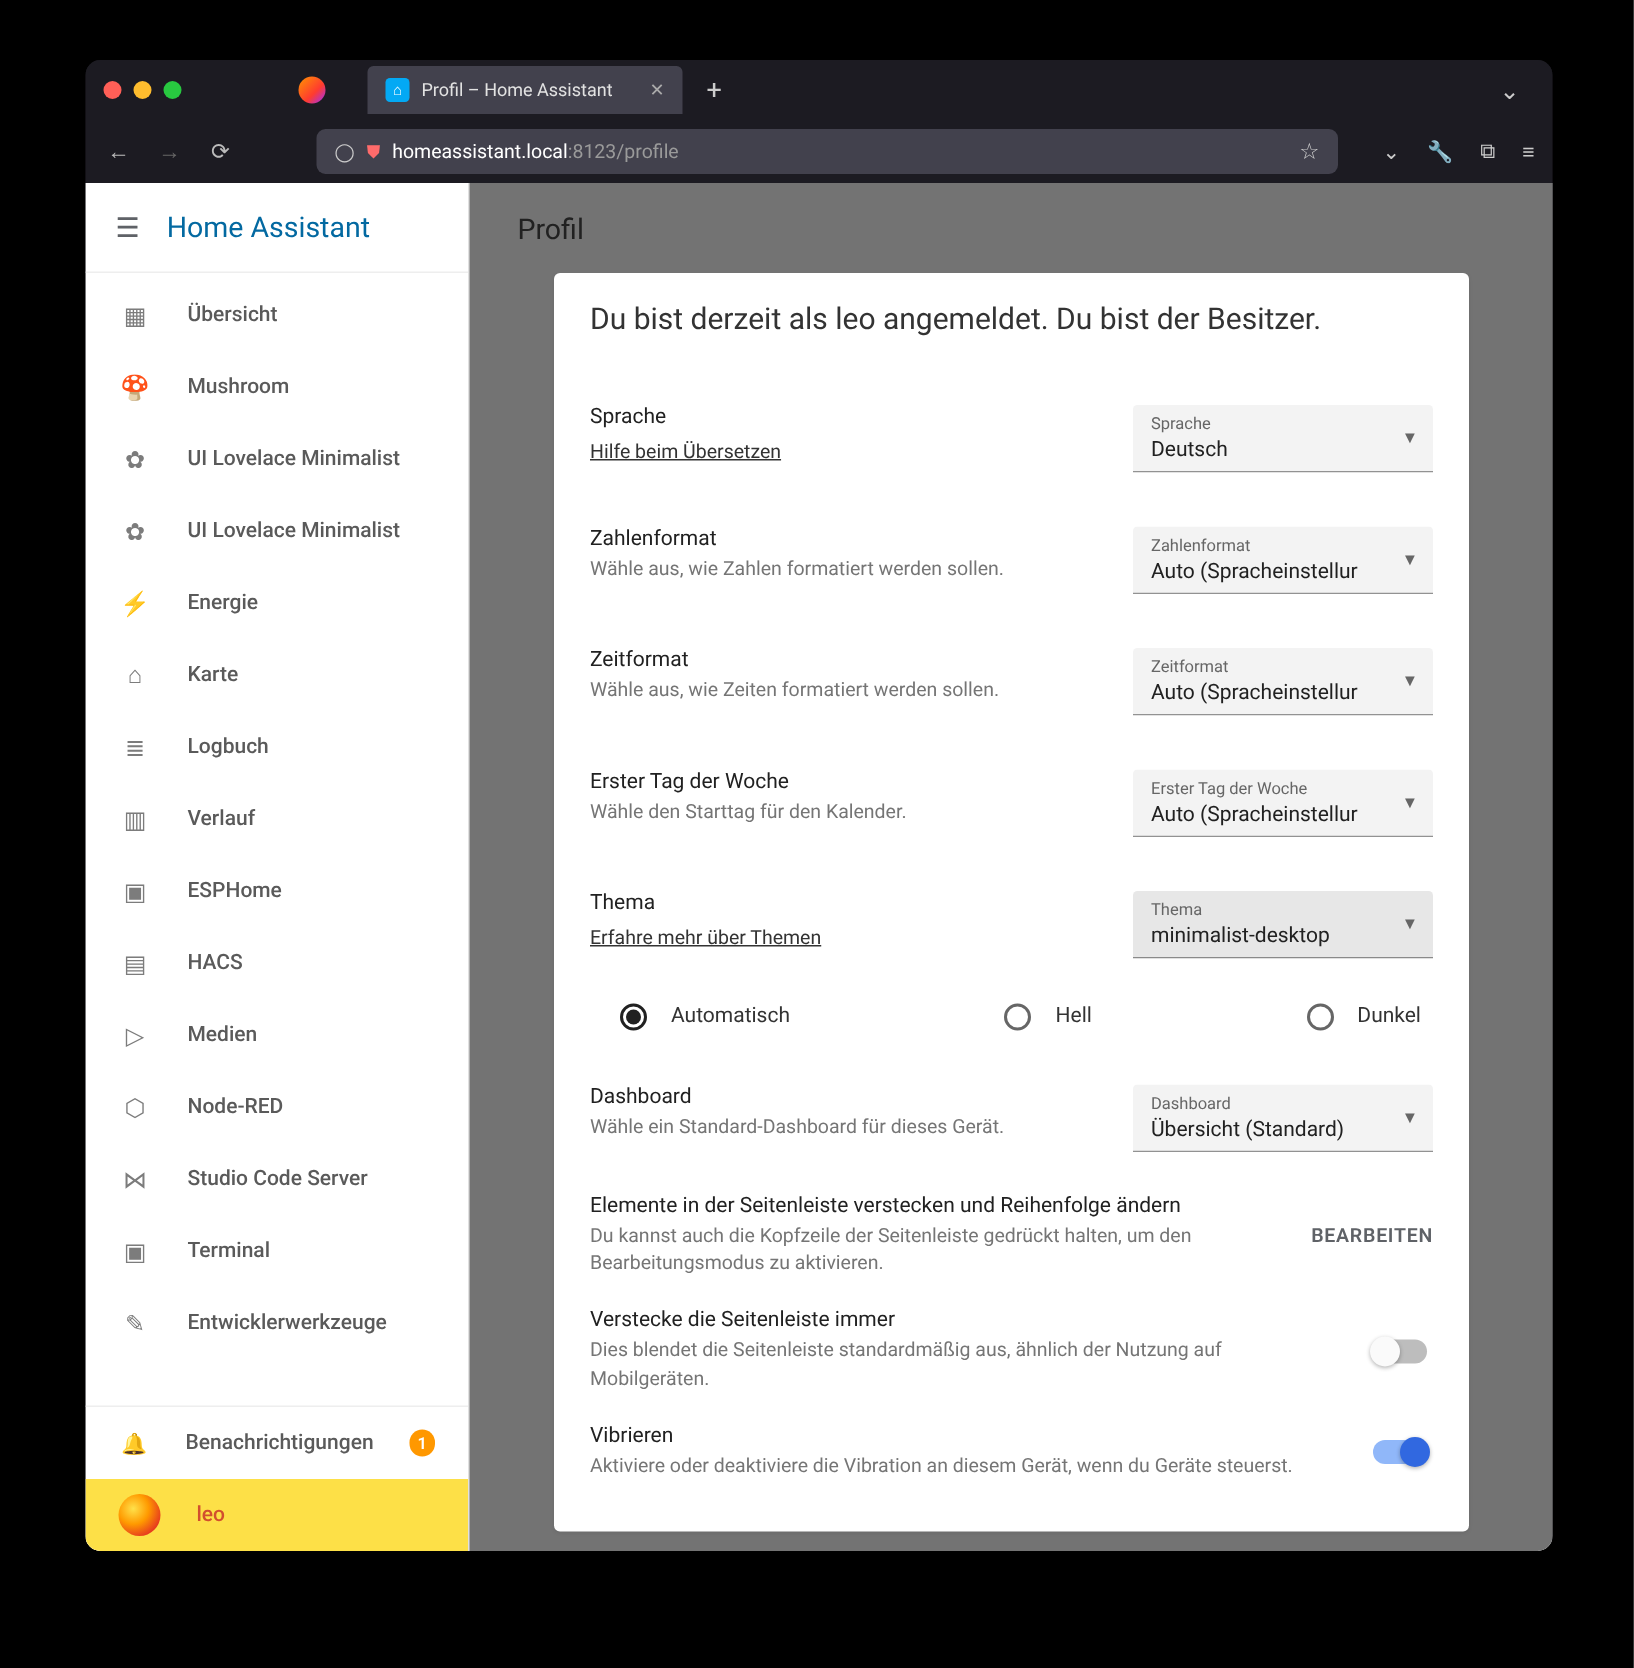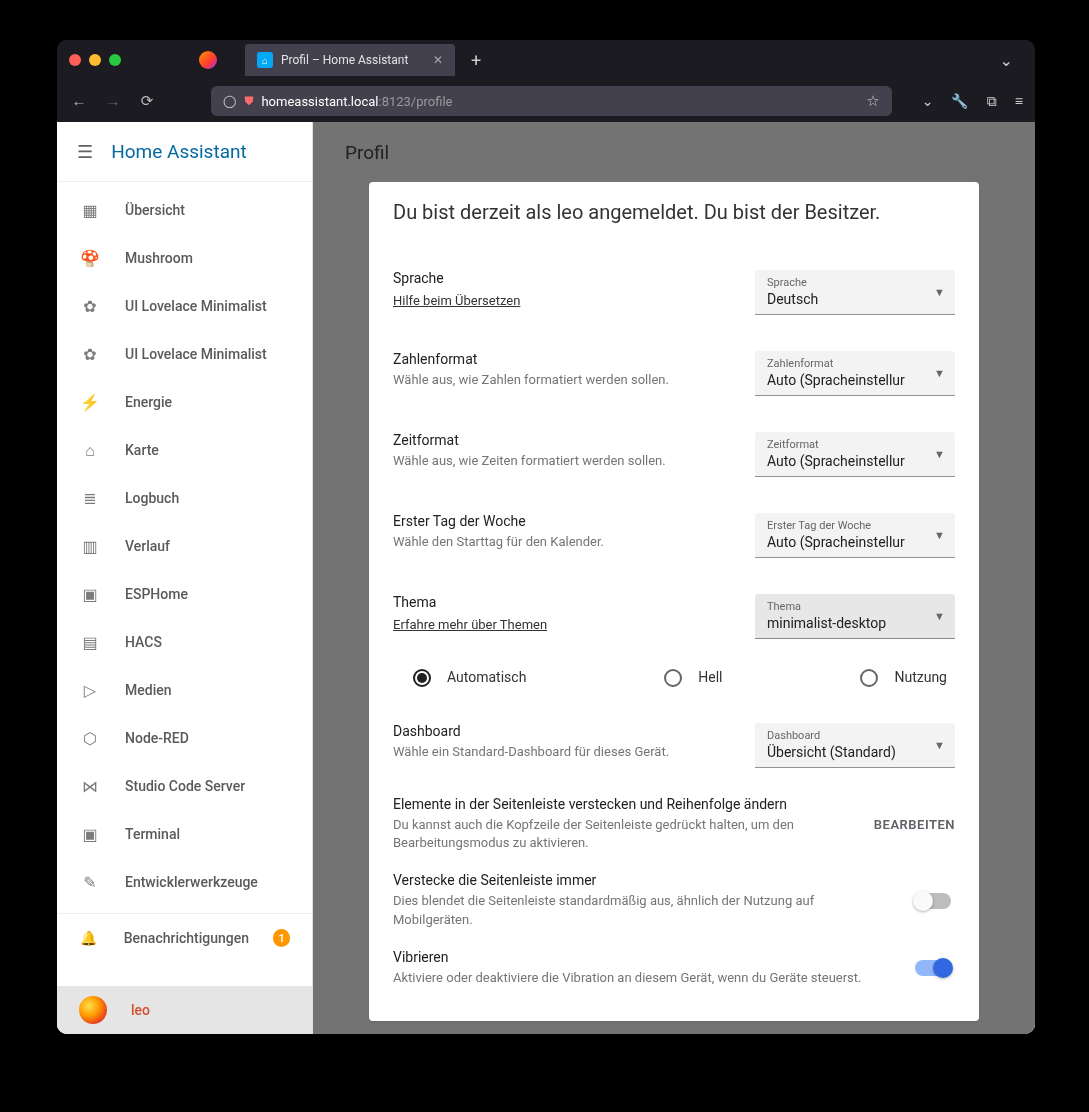--- a/index.html
+++ b/index.html
@@ -91,21 +91,21 @@
   }
   .sb-item .ic{width:22px;text-align:center;color:#7c7c7c;font-size:16px;}
   .sb-footer{border-top:1px solid #eee;}
   .sb-foot-item{
     display:flex;align-items:center;gap:24px;
     padding:0 22px;height:48px;
     color:#5a5a5a;font-size:14px;font-weight:500;
     cursor:pointer;
   }
   .sb-foot-item .ic{width:22px;text-align:center;color:#7c7c7c;}
-  .sb-foot-item.active{background:#e5e5e5;color:#d24f2e;margin-top:24px;}
+  .sb-foot-item.active{background:#fde047;color:#d24f2e;}
   .sb-badge{
     margin-left:auto;background:#ff9800;color:#fff;
     width:18px;height:18px;border-radius:9px;
     display:flex;align-items:center;justify-content:center;
     font-size:11px;font-weight:600;
   }
   .avatar{
     width:28px;height:28px;border-radius:50%;
     background:radial-gradient(circle at 35% 35%, #ffe14a 0%, #ff9a00 40%, #e73c1e 75%);
     flex-shrink:0;
@@ -357,21 +357,21 @@
             <div class="radio">
               <span class="rcirc on"></span>
               <span>Automatisch</span>
             </div>
             <div class="radio">
               <span class="rcirc"></span>
               <span>Hell</span>
             </div>
             <div class="radio">
               <span class="rcirc"></span>
-              <span>Nutzung</span>
+              <span>Dunkel</span>
             </div>
           </div>
 
           <div class="row">
             <div class="row-left">
               <div class="row-title">Dashboard</div>
               <div class="row-desc">Wähle ein Standard-Dashboard für dieses Gerät.</div>
             </div>
             <div class="select">
               <span class="lbl">Dashboard</span>

